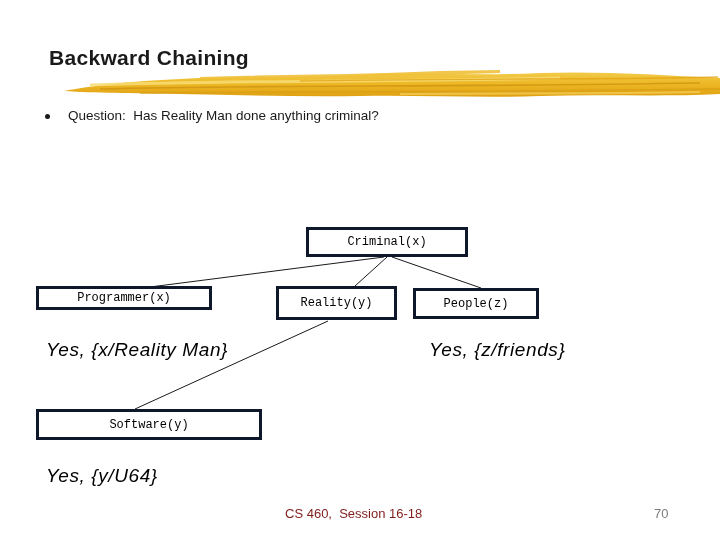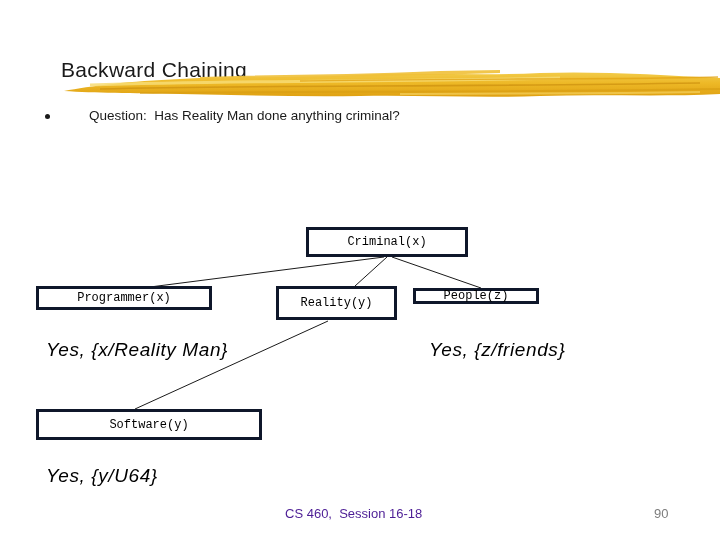--- a/index.html
+++ b/index.html
@@ -8,43 +8,42 @@
     width: 720px;
     height: 540px;
     background: #ffffff;
     overflow: hidden;
     font-family: "Liberation Sans", sans-serif;
   }
   .title {
     position: absolute;
     left: 45px;
     top: 42px;
-    margin: 16px;
+    margin: 4px;
     font-family: "Liberation Sans", sans-serif;
     font-size: 21px;
-    font-weight: normal;
+    font-weight: bold;
     letter-spacing: 0.3px;
     color: #1a1a1a;
     white-space: pre;
   }
   .brush {
     position: absolute;
     left: 0;
     top: 64px;
     width: 720px;
     height: 44px;
     display: block;
   }
   .bullet-row {
     position: absolute;
     left: 45px;
     top: 108px;
     display: flex;
     align-items: flex-start;
-    gap: 21px;
   }
   .bullet-dot {
     width: 5px;
     height: 5px;
     border-radius: 50%;
     background: #1a1a1a;
     margin-top: 6px;
     flex: 0 0 auto;
   }
   .bullet-text {
@@ -70,40 +69,40 @@
     font-size: 12px;
     color: #000000;
     display: flex;
     align-items: center;
     justify-content: center;
     white-space: pre;
   }
   .node-criminal   { left: 306px; top: 227px; width: 162px; height: 30px; }
   .node-programmer { left:  36px; top: 286px; width: 176px; height: 24px; text-align: center; }
   .node-emulator   { left: 276px; top: 286px; width: 121px; height: 34px; }
-  .node-people     { left: 413px; top: 288px; width: 126px; height: 16px; text-align: center; }
+  .node-people     { left: 413px; top: 288px; width: 126px; height: 31px; text-align: center; }
   .node-software   { left:  36px; top: 409px; width: 226px; height: 31px; }
   .answer {
     position: absolute;
     font-family: Liberation Sans, sans-serif;
     font-style: italic;
     font-size: 19px;
     letter-spacing: 0.6px;
     color: #000000;
     white-space: pre;
   }
   .answer-x { left: 46px;  top: 339px; }
   .answer-z { left: 429px; top: 339px; }
   .answer-y { left: 46px;  top: 465px; }
   .footer-course {
     position: absolute;
     left: 285px;
     top: 506px;
     font-size: 13px;
-    color: #4c1d95;
+    color: #7f1d1d;
     white-space: pre;
   }
   .footer-page {
     position: absolute;
     left: 654px;
     top: 506px;
     font-size: 13px;
     color: #7d7d7d;
   }
 </style>
@@ -156,15 +155,15 @@
   <div class="node node-programmer">Programmer(x)</div>
   <div class="node node-emulator">Reality(y)</div>
   <div class="node node-people">People(z)</div>
   <div class="node node-software">Software(y)</div>
 
   <div class="answer answer-x">Yes, {x/Reality Man}</div>
   <div class="answer answer-z">Yes, {z/friends}</div>
   <div class="answer answer-y">Yes, {y/U64}</div>
 
   <div class="footer-course">CS 460,  Session 16-18</div>
-  <div class="footer-page">90</div>
+  <div class="footer-page">70</div>
 
 </div>
 
 </body></html>

